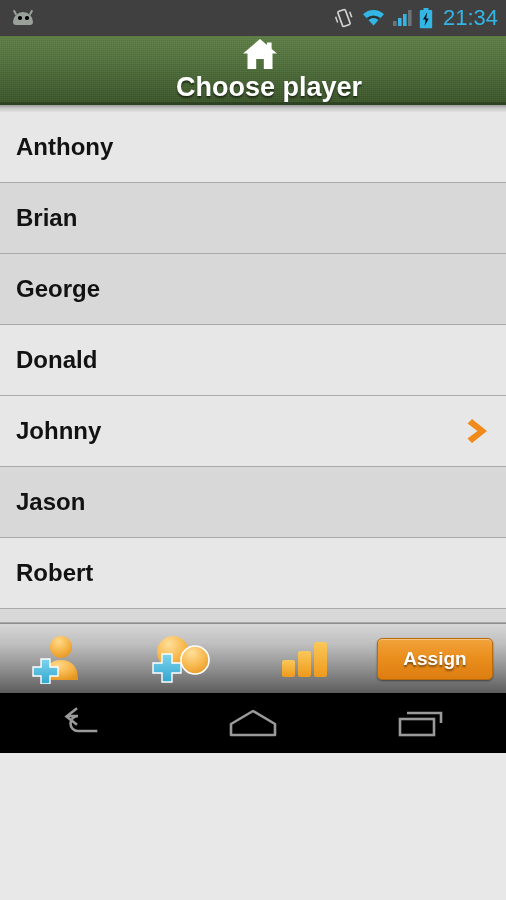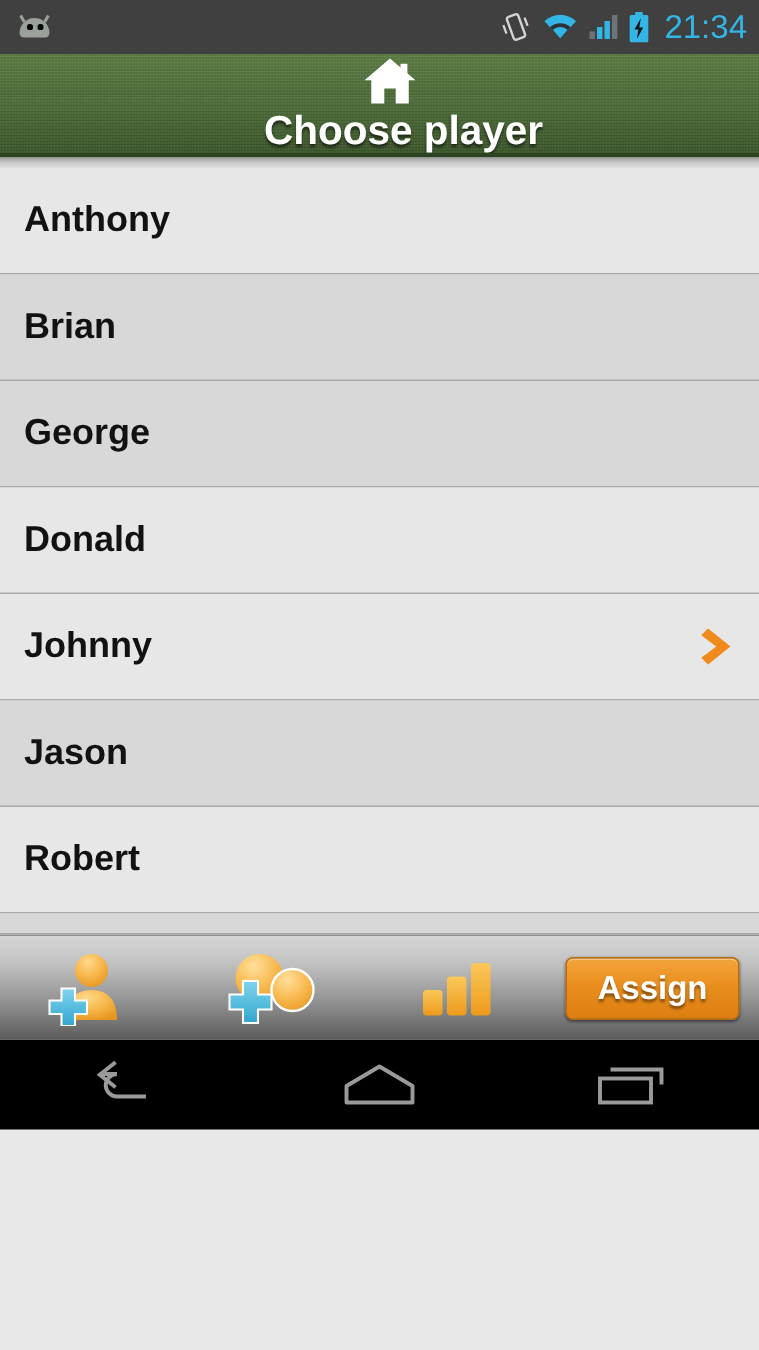--- a/index.html
+++ b/index.html
@@ -102,21 +102,21 @@
   .tb-add-group   { width:128px; }
   .tb-stats       { width:118px; }
   .tb-assign      { flex:1; display:flex; align-items:center; justify-content:center; }
 
   .assign-btn {
     width:116px; height:42px; border-radius:5px;
     background:linear-gradient(180deg,#f2a33d 0%, #ea8f1e 45%, #dd7d10 100%);
     border:1px solid #b96b0c;
     box-shadow:0 1px 2px rgba(0,0,0,.45), inset 0 1px 0 rgba(255,255,255,.35);
     display:flex; align-items:center; justify-content:center;
-    color:#fff; font-size:22px; font-weight:bold;
+    color:#fff; font-size:19px; font-weight:bold;
     text-shadow:0 2px 2px rgba(0,0,0,.45);
   }
 
   
   .navbar {
     height:60px; background:#000;
     display:flex; align-items:center;
   }
   .nav-btn {
     flex:1; display:flex; align-items:center; justify-content:center; height:100%;

